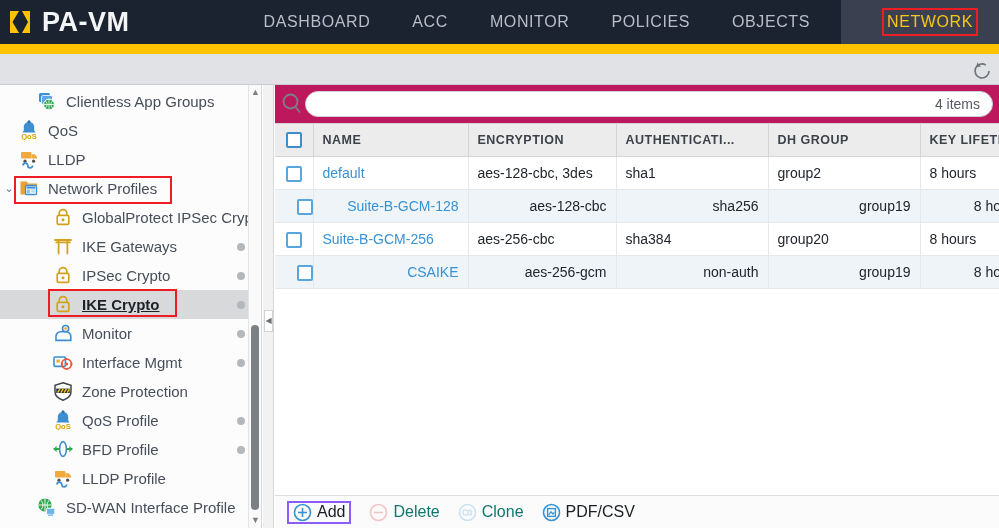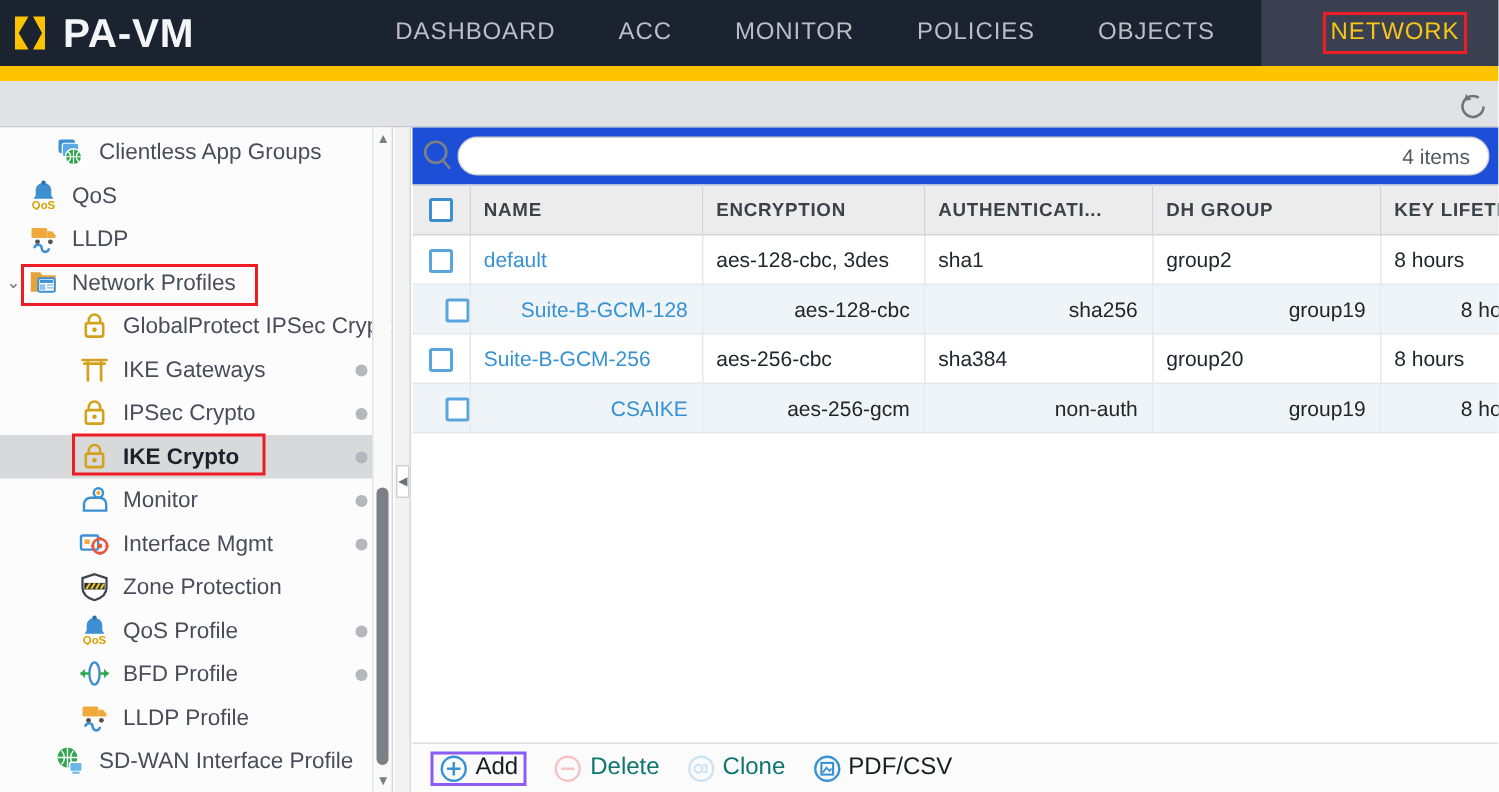--- a/index.html
+++ b/index.html
@@ -50,21 +50,21 @@
   
   .sidebar {
     position:absolute; top:85px; left:0; width:262px; height:443px;
     background:#fcfcfc; border-right:1px solid #d6d8dc;
     overflow:hidden;
   }
   .side-item {
     position:relative; display:flex; align-items:center;
     height:29px; padding-left:0; cursor:pointer; font-size:15px; color:#474e5a;
   }
-  .side-item.selected { background:#d8d9db; font-weight:bold; color:#1e2227; }
+  .side-item.selected { background:#d8d9db; font-weight:bold; color:#1e2227;text-decoration:underline; }
   .side-caret { width:18px; text-align:center; font-size:11px; color:#6b7280; flex:0 0 18px; }
   .side-ico { width:24px; height:22px; flex:0 0 24px; position:relative; margin-right:6px; }
   .side-label { white-space:nowrap; overflow:hidden; }
   .side-dot {
     position:absolute; right:16px; top:50%; transform:translateY(-50%);
     width:8px; height:8px; border-radius:50%; background:#b4b7bb;
   }
   .indent2 { padding-left:34px; }
   .indent3 { padding-left:18px; }
 
@@ -95,21 +95,21 @@
     font-size:8px; line-height:20px; text-align:center; color:#6d7076; cursor:pointer;
   }
 
   
   .main {
     position:absolute; top:85px; left:275px; width:724px; height:443px;
     background:#ffffff;
   }
   .searchrow {
     height:38px; display:flex; align-items:center; padding:0 6px 0 4px;
-    background:#1d4ed8;
+    background:#be185d;
   }
   .search-ico { width:26px; height:26px; flex:0 0 26px; position:relative; }
   .searchbox {
     flex:1; height:26px; border:1px solid #cdd0d5; border-radius:13px;
     background:#ffffff; display:flex; align-items:center;
     padding:0 12px 0 14px; position:relative;
   }
   .search-input {
     border:none; outline:none; background:transparent; flex:1;
     font-family:"Liberation Sans", sans-serif; font-size:14px; color:#3a3f48;

